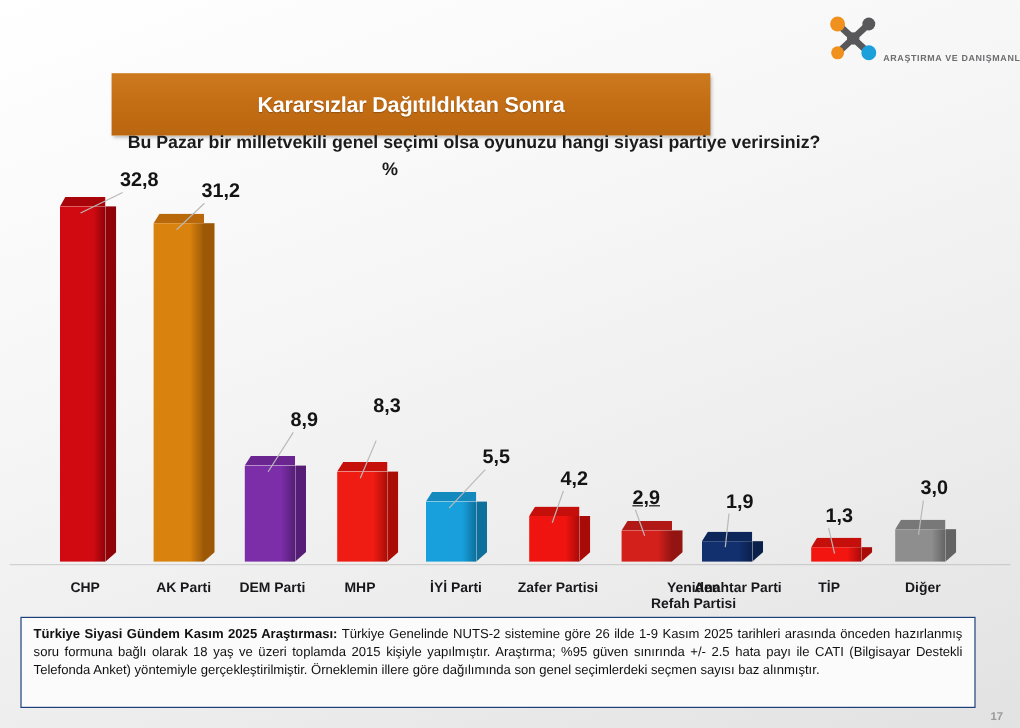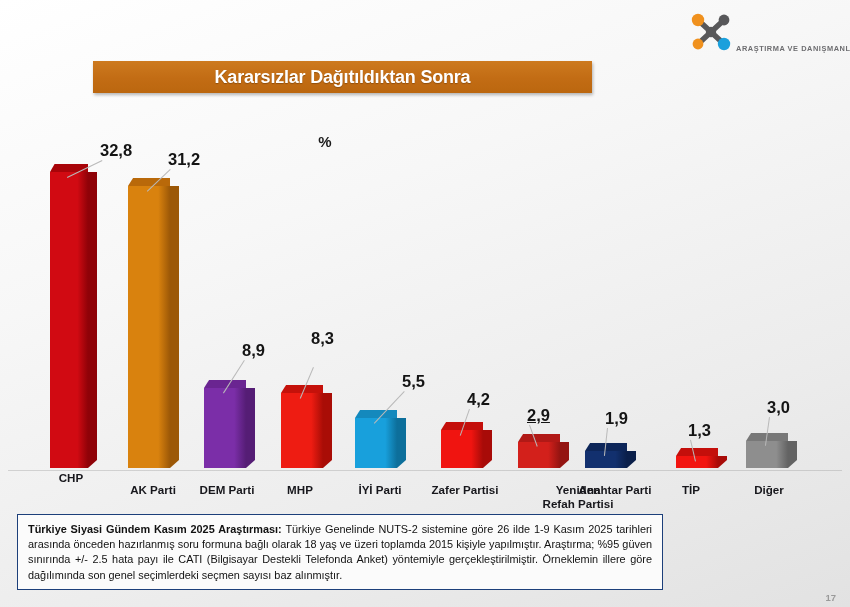--- a/index.html
+++ b/index.html
@@ -37,21 +37,21 @@
     left: 78px;
     top: 12px;
     width: 557px;
     height: 37px;
     font-size: 19.5px;
   }
   #banner-sub {
     left: 93px;
     top: 61px;
     width: 499px;
-    height: 32px;
+    height: 52px;
     font-size: 18px;
   }
 
   
   #logo {
     position: absolute;
     left: 690px;
     top: 8px;
     width: 152px;
     height: 52px;
@@ -170,21 +170,21 @@
     width: 834px;
     height: 1px;
     background: rgba(150,150,150,0.35);
   }
 
   
   #footnote {
     position: absolute;
     left: 17px;
     top: 514px;
-    width: 646px;
+    width: 796px;
     height: 76px;
     box-sizing: border-box;
     border: 1.6px solid #1c3f7a;
     background: #fbfbfb;
     padding: 7px 10px 4px 10px;
     font-size: 10.9px;
     line-height: 15.2px;
     color: #111111;
     text-align: justify;
   }
@@ -214,33 +214,34 @@
       <line x1="34" y1="8" x2="8" y2="32" stroke="#58585a" stroke-width="5.5" stroke-linecap="round"></line>
       <circle cx="8" cy="8" r="6.2" fill="#f0911e"></circle>
       <circle cx="21" cy="20" r="5.2" fill="#58585a"></circle>
       <circle cx="34" cy="8" r="5.4" fill="#58585a"></circle>
       <circle cx="8" cy="32" r="5.4" fill="#f0911e"></circle>
       <circle cx="34" cy="32" r="6.2" fill="#1ba0dc"></circle>
     </svg>
     <div id="logo-sub">ARAŞTIRMA VE DANIŞMANLIK</div>
   </div>
 
+  <div id="question">Bu Pazar bir milletvekili genel seçimi olsa  oyunuzu  hangi siyasi partiye verirsiniz?</div>
   <div id="pct-symbol">%</div>
 
   <div id="baseline"></div>
   <div id="plot">
       <div class="bar" style="left: 50px; top: 172px; width: 38px; height: 296px;">
         <div class="top" style="background: rgb(168, 4, 9); clip-path: polygon(0px 100%, 100% 100%, 100% 0px, 12% 0px);"></div>
         <div class="topright" style="background: rgb(168, 4, 9); clip-path: polygon(0px 100%, 100% 0px, 100% 0px, 0px 100%);"></div>
         <div class="side" style="background: rgb(143, 2, 8); clip-path: polygon(0px 0px, 100% -2.7027%, 100% 97.2973%, 0px 100%);"></div>
         <div class="face" style="background: linear-gradient(90deg, rgb(209, 10, 18) 0%, rgb(209, 10, 18) 72%, rgb(143, 2, 8) 100%);"></div>
       </div>
       <div class="vlabel" style="left: 100px; top: 141px;">32,8</div>
       <div class="leader" style="left: 102px; top: 160px; height: 38.8202px; transform: rotate(64.029deg);"></div>
-      <div class="cat" style="left: 49px; width: 44px; top: 471px;">CHP</div>
+      <div class="cat" style="left: 49px; width: 44px; top: 483px;">CHP</div>
       <div class="bar" style="left: 128px; top: 186px; width: 42px; height: 282px;">
         <div class="top" style="background: rgb(185, 105, 10); clip-path: polygon(0px 100%, 100% 100%, 100% 0px, 12% 0px);"></div>
         <div class="topright" style="background: rgb(185, 105, 10); clip-path: polygon(0px 100%, 100% 0px, 100% 0px, 0px 100%);"></div>
         <div class="side" style="background: rgb(156, 88, 7); clip-path: polygon(0px 0px, 100% -2.83688%, 100% 97.1631%, 0px 100%);"></div>
         <div class="face" style="background: linear-gradient(90deg, rgb(217, 130, 14) 0%, rgb(217, 130, 14) 72%, rgb(156, 88, 7) 100%);"></div>
       </div>
       <div class="vlabel" style="left: 168px; top: 150px;">31,2</div>
       <div class="leader" style="left: 170px; top: 169px; height: 31.9px; transform: rotate(46.3972deg);"></div>
       <div class="cat" style="left: 122px; width: 62px; top: 483px;">AK Parti</div>
       <div class="bar" style="left: 204px; top: 388px; width: 42px; height: 80px;">

